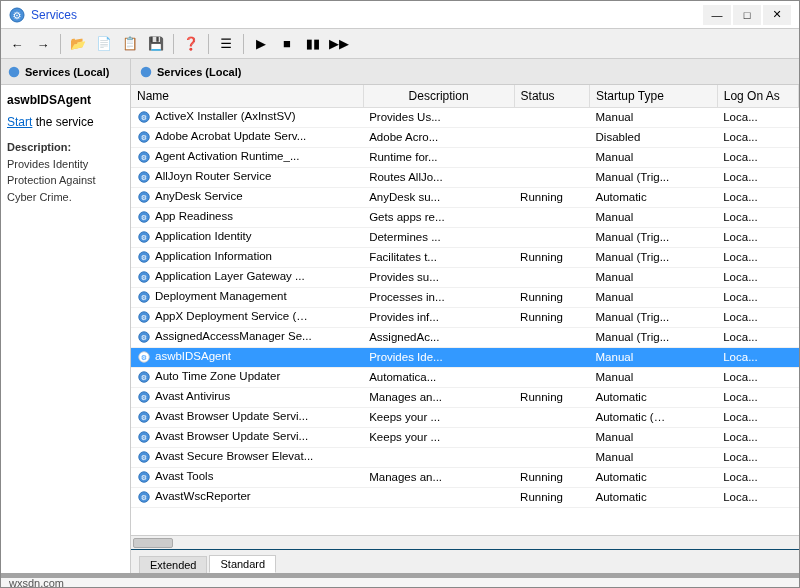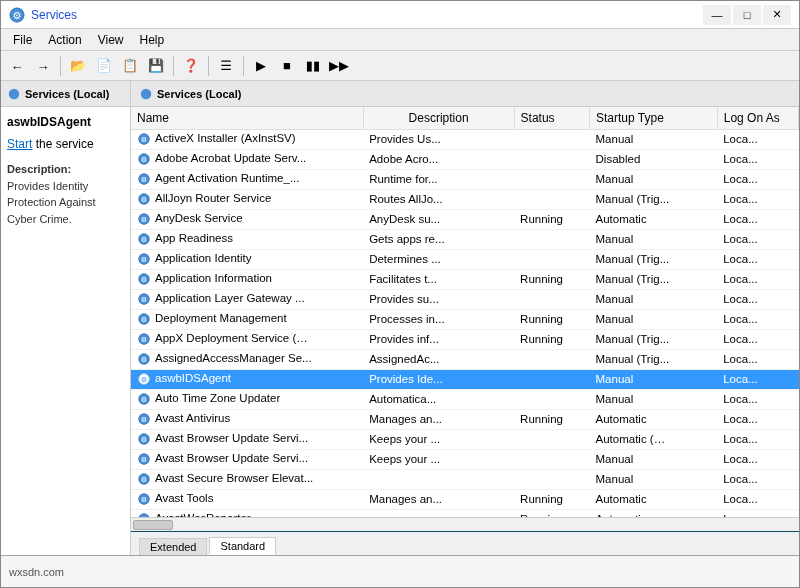--- a/index.html
+++ b/index.html
@@ -227,23 +227,23 @@
     }
     .scrollbar-h {
       height: 14px;
       background: #f0f0f0;
       border-top: 1px solid #ccc;
       display: flex;
       align-items: center;
       padding: 0 2px;
     }
     .statusbar {
-      height: 32px;
+      height: 14px;
       background: #f5f5f5;
-      border-top: 1px solid #a3a3a3;
+      border-top: 5px solid #a3a3a3;
       display: flex;
       align-items: center;
       padding: 0 8px;
       font-size: 11px;
       color: #555;
     }
   </style>
 </head>
 <body>
 
@@ -257,26 +257,20 @@
       </svg>
       <span class="title-text">Services</span>
     </div>
     <div class="title-buttons">
       <button class="title-btn">―</button>
       <button class="title-btn">□</button>
       <button class="title-btn close">✕</button>
     </div>
   </div>
 
-  <div class="menu-bar">
-    <span class="menu-item">File</span>
-    <span class="menu-item">Action</span>
-    <span class="menu-item">View</span>
-    <span class="menu-item">Help</span>
-  </div>
 
   <div class="toolbar">
     <button class="toolbar-btn">←</button>
     <button class="toolbar-btn">→</button>
     <div class="toolbar-sep"></div>
     <button class="toolbar-btn">📂</button>
     <button class="toolbar-btn">📄</button>
     <button class="toolbar-btn">📋</button>
     <button class="toolbar-btn">💾</button>
     <div class="toolbar-sep"></div>

